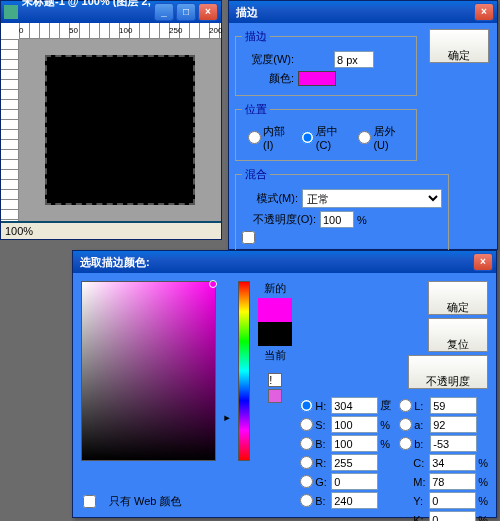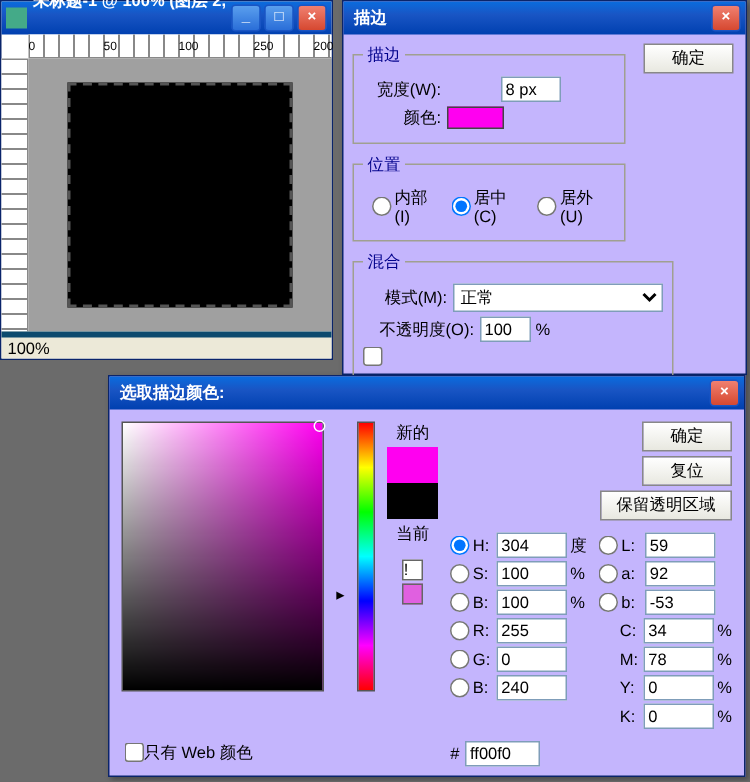--- a/index.html
+++ b/index.html
@@ -7,51 +7,51 @@
 .titlebar{background:linear-gradient(to bottom,#0a6cde,#1955c4 40%,#0040b0);color:#fff;height:22px;display:flex;align-items:center;padding:0 3px;line-height:22px}
 .titlebar .title{flex:1;padding-left:4px;font-weight:bold}
 .winbtn{width:20px;height:18px;margin-left:2px;background:linear-gradient(to bottom,#5a9fee,#2a6ed8);border:1px solid #1955c4;border-radius:3px;display:flex;align-items:center;justify-content:center;color:#fff;font-weight:bold;font-size:10px}
 .winbtn.close{background:linear-gradient(to bottom,#f08070,#d64830)}
 .doc{position:absolute;left:0;top:0;width:222px;height:240px;background:#fff;border:1px solid #0a246a}
 .ruler-h{position:absolute;left:18px;top:22px;right:0;height:16px;background:#fff;border-bottom:1px solid #888;font-size:8px}
 .ruler-h span{position:absolute;top:3px;font-size:8px}
 .ruler-v{position:absolute;left:0;top:38px;width:18px;bottom:18px;background:#fff;border-right:1px solid #888}
 .canvas-area{position:absolute;left:18px;top:38px;right:0;bottom:18px;background:#a0a0a0;display:flex;align-items:center;justify-content:center}
 .canvas{width:150px;height:150px;background:#000;border:2px dashed #555}
-.statusbar{position:absolute;left:0;bottom:0;right:0;height:18px;background:#ece9d8;border-top:4px solid #0c4a6e;font-size:9px;padding:2px 4px}
-.dlg{position:absolute;background:#c4b5fd;border:1px solid #0a246a;box-shadow:2px 2px 4px rgba(0,0,0,.3)}
+.statusbar{position:absolute;left:0;bottom:0;right:0;height:18px;background:#ece9d8;border-top:2px solid #0c4a6e;font-size:9px;padding:2px 4px}
+.dlg{position:absolute;background:#3b82f6;border:1px solid #0a246a;box-shadow:2px 2px 4px rgba(0,0,0,.3)}
 .dlg.stroke{left:228px;top:0;width:270px;height:250px}
 .dlg.picker{left:72px;top:250px;width:425px;height:268px}
 .dlg-body{padding:6px}
 fieldset{border:1px solid #a0a090;margin-bottom:6px;padding:4px 6px 6px;position:relative}
 legend{padding:0 3px;color:#00008b}
 .row{display:flex;align-items:center;margin:3px 0}
 .lbl{text-align:right;padding-right:4px}
 input[type=text]{border:1px solid #7f9db9;height:17px;padding:0 2px;background:#fff}
 select{border:1px solid #7f9db9;height:19px;background:#fff;width:140px}
-.btn{background:linear-gradient(to bottom,#fff,#e8e8e0);border:1px solid #888;height:20px;padding:0 10px;min-width:60px;text-align:center;line-height:18px;display:inline-block}
+.btn{background:linear-gradient(to bottom,#fff,#e8e8e0);border:1px solid #888;height:20px;padding:16px 10px;min-width:60px;text-align:center;line-height:18px;display:inline-block}
 .swatch{width:38px;height:15px;border:1px solid #444}
 .radio{margin:0 2px 0 6px}
 .stroke-right{position:absolute;right:8px;top:28px;display:flex;flex-direction:column;gap:5px}
 .picker-body{display:flex;padding:8px;gap:8px}
 .sv-box{width:180px;height:180px;position:relative;border:1px solid #555;background:linear-gradient(to bottom,rgba(0,0,0,0),#000),linear-gradient(to right,#fff,#ff00f0)}
 .hue-bar{width:16px;height:180px;border:1px solid #555;background:linear-gradient(to bottom,#f00,#ff0,#0f0,#0ff,#00f,#f0f,#f00)}
 .preview-col{display:flex;flex-direction:column;align-items:center;gap:2px;width:40px}
 .preview{display:flex;flex-direction:column}
 .preview div{width:34px;height:24px}
 .small-sw{width:14px;height:14px;border:1px solid #666}
 .picker-right{flex:1;display:flex;flex-direction:column;gap:3px}
 .picker-btns{display:flex;flex-direction:column;gap:3px;align-items:flex-end}
 .vals{display:grid;grid-template-columns:auto auto;gap:0 8px;margin-top:4px}
 .val-row{display:flex;align-items:center;margin:1px 0}
 .val-row input[type=radio]{margin-right:2px}
 .val-row .vlbl{width:14px}
 .val-row input[type=text]{width:47px;margin:0 2px}
 .hex-row{margin-top:4px;display:flex;align-items:center;gap:4px}
-.webonly{position:absolute;left:10px;bottom:8px;display:flex;align-items:center;gap:0}
+.webonly{position:absolute;left:10px;bottom:8px;display:flex;align-items:center;gap:13px}
 .ruler-h::before{content:"";position:absolute;inset:0;background:repeating-linear-gradient(to right,#888 0,#888 1px,transparent 1px,transparent 10px)}
 .ruler-v::before{content:"";position:absolute;inset:0;background:repeating-linear-gradient(to bottom,#888 0,#888 1px,transparent 1px,transparent 10px)}
 </style>
 </head>
 <body>
 
 <div class="doc">
   <div class="titlebar">
     <span style="width:14px;height:14px;background:#4a8;"></span>
     <span class="title">未标题-1 @ 100% (图层 2, ...</span>
@@ -145,21 +145,21 @@
       </div>
       <span>当前</span>
       <div style="height:6px"></div>
       <div class="small-sw" style="background:#fff">!</div>
       <div class="small-sw" style="background:#e060e0"></div>
     </div>
     <div class="picker-right">
       <div class="picker-btns">
         <div class="btn">确定</div>
         <div class="btn">复位</div>
-        <div class="btn" style="min-width:80px">保留透明区域</div>
+        <div class="btn" style="min-width:80px">不透明度</div>
       </div>
       <div class="vals">
         <div class="val-row">
             <input type="radio" name="cm" checked="" style="">
             <span class="vlbl">H:</span>
             <input type="text" value="304" style="">
             <span>度</span>
           </div>
         <div class="val-row">
             <input type="radio" name="cm" style="">

